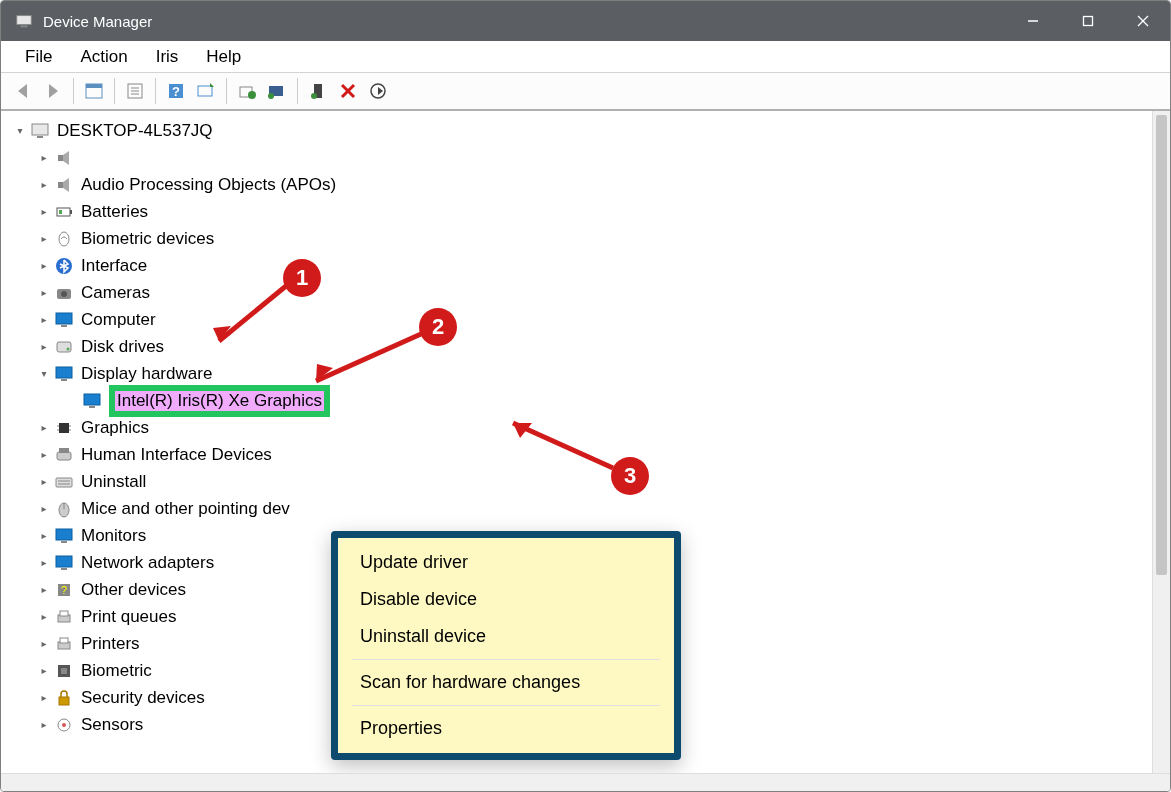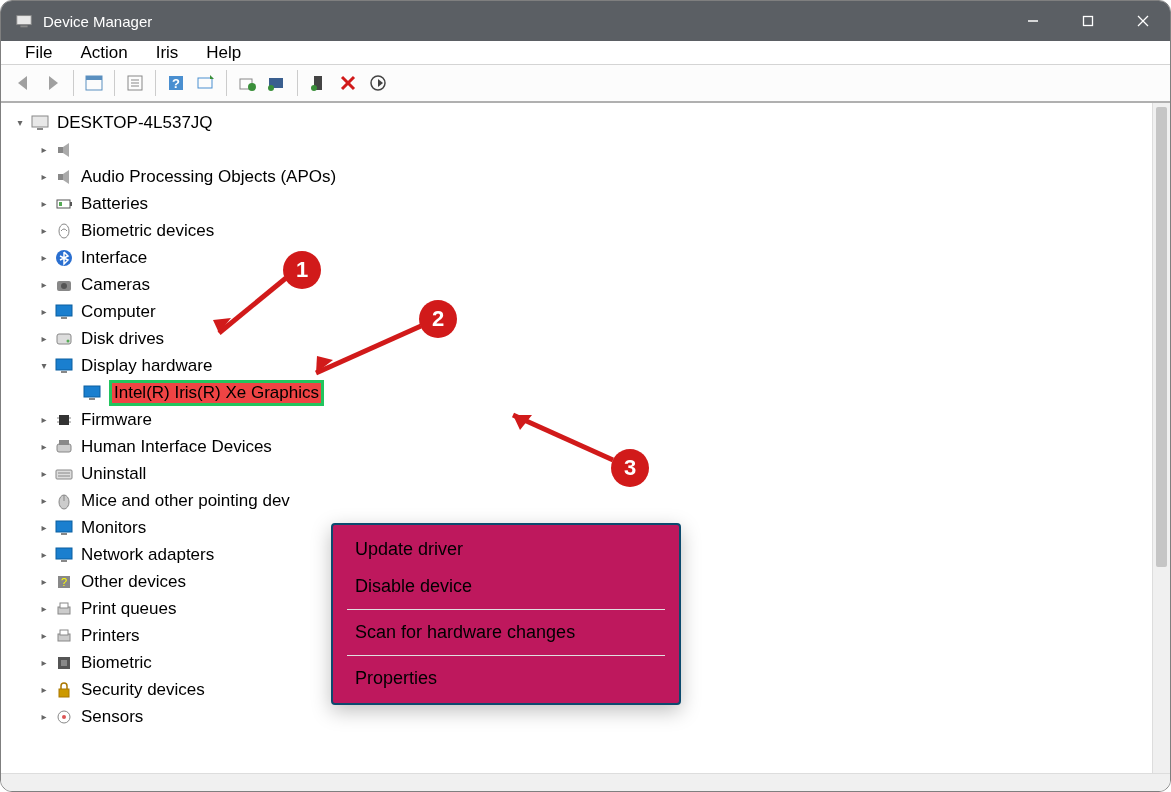--- a/index.html
+++ b/index.html
@@ -1,49 +1,49 @@
 <!DOCTYPE html>
 <html><head>
 <meta charset="utf-8">
 <style>
   *{box-sizing:border-box;margin:0;padding:0;font-family:"Segoe UI",sans-serif}
   body{background:#fff;width:1171px;height:792px;overflow:hidden}
 
-  .window{width:1171px;height:792px;border:1px solid #7f7f7f;display:flex;flex-direction:column;border-radius:12px;overflow:hidden}
+  .window{width:1171px;height:792px;border:1px solid #7f7f7f;display:flex;flex-direction:column;border-radius:4px;overflow:hidden}
 
   .titlebar{height:40px;background:#5b5f64;color:#fff;display:flex;align-items:center;position:relative}
   .titlebar-icon{width:18px;height:18px;margin:0 10px 0 14px;display:flex;align-items:center;justify-content:center}
   .titlebar-title{font-size:15px}
   .titlebar-controls{position:absolute;right:0;top:0;height:40px;display:flex}
   .titlebar-btn{width:55px;height:40px;display:flex;align-items:center;justify-content:center;color:#fff}
   .titlebar-btn svg{width:12px;height:12px}
 
-  .menubar{height:24px;background:#fff;display:flex;align-items:center;border-bottom:1px solid #d4d4d4;padding-left:10px}
+  .menubar{height:32px;background:#fff;display:flex;align-items:center;border-bottom:1px solid #d4d4d4;padding-left:10px}
   .menu-item{padding:4px 14px;font-size:17px}
 
   .toolbar{height:38px;background:#fcfcfc;display:flex;align-items:center;padding-left:8px;border-bottom:2px solid #b0b0b0;gap:2px}
   .tb-btn{width:28px;height:28px;display:flex;align-items:center;justify-content:center}
   .tb-sep{width:1px;height:26px;background:#ccc;margin:0 4px}
 
   .content{flex:1;position:relative;display:flex;overflow:hidden;background:#fff}
   .tree-scroll{flex:1;overflow:auto;padding:6px 0 0 10px}
   .vscroll{width:18px;background:#f0f0f0;border-left:1px solid #ddd;position:relative}
   .vscroll-thumb{position:absolute;left:3px;right:3px;top:4px;height:460px;background:#c5c5c5;border-radius:2px}
   .hscroll{height:18px;background:#f0f0f0;border-top:1px solid #ddd}
 
   .tree-row{display:flex;align-items:center;height:27px;font-size:17px;position:relative}
   .chev{width:18px;display:flex;align-items:center;justify-content:center;color:#666;font-size:10px}
   .node-icon{width:22px;height:22px;margin-right:6px;display:flex;align-items:center;justify-content:center}
   .indent-1{padding-left:24px}
   .indent-2{padding-left:52px}
   .indent-2 .chev{width:0}
   .indent-2 .node-icon{margin-left:18px}
-  .selected .lbl{background:#ef4444;border:3px solid #22c55e;padding:0 2px}
-
-  .ctx-menu{position:absolute;left:330px;top:420px;width:350px;background:#be185d;border:2px solid #0c4a6e;box-shadow:0 6px 20px rgba(0,0,0,.25);border-radius:4px;padding:6px 0;z-index:50}
+  .selected .lbl{background:#f0abfc;border:6px solid #22c55e;padding:0 2px}
+
+  .ctx-menu{position:absolute;left:330px;top:420px;width:350px;background:#fef9c3;border:7px solid #0c4a6e;box-shadow:0 6px 20px rgba(0,0,0,.25);border-radius:4px;padding:6px 0;z-index:50}
   .ctx-item{padding:8px 22px;font-size:18px}
   .ctx-sep{height:1px;background:#e0e0e0;margin:4px 14px}
   .ctx-bold{font-weight:400}
 
   .badge{position:absolute;width:38px;height:38px;border-radius:50%;background:#d11a1a;color:#fff;display:flex;align-items:center;justify-content:center;font-size:22px;font-weight:700;z-index:60}
   .arrow{position:absolute;z-index:55}
   .arrow line{stroke:#d11a1a;stroke-width:5}
   .arrow polygon{fill:#d11a1a}
 
   .svg16{width:20px;height:20px}
@@ -281,21 +281,21 @@
             <span class="chev">▸</span>
             <span class="node-icon">
               <svg class="svg16" viewBox="0 0 20 20">
                 <rect x="5" y="5" width="10" height="10" fill="#333"></rect>
                 <line x1="3" y1="8" x2="5" y2="8" stroke="#888"></line>
                 <line x1="3" y1="12" x2="5" y2="12" stroke="#888"></line>
                 <line x1="15" y1="8" x2="17" y2="8" stroke="#888"></line>
                 <line x1="15" y1="12" x2="17" y2="12" stroke="#888"></line>
               </svg>
             </span>
-            <span class="lbl">Firmware</span>
+            <span class="lbl">Graphics</span>
           </div>
           <div class="tree-row indent-1">
             <span class="chev">▸</span>
             <span class="node-icon">
               <svg class="svg16" viewBox="0 0 20 20">
                 <rect x="3" y="7" width="14" height="8" rx="2" fill="#ccc" stroke="#888"></rect>
                 <rect x="5" y="3" width="10" height="5" fill="#888"></rect>
               </svg>
             </span>
             <span class="lbl">Human Interface Devices</span>
@@ -404,20 +404,21 @@
         </div>
     </div>
 
     <div class="vscroll">
       <div class="vscroll-thumb"></div>
     </div>
 
     <div class="ctx-menu">
       <div class="ctx-item">Update driver</div>
       <div class="ctx-item">Disable device</div>
+      <div class="ctx-item">Uninstall device</div>
       <div class="ctx-sep"></div>
       <div class="ctx-item">Scan for hardware changes</div>
       <div class="ctx-sep"></div>
       <div class="ctx-item ctx-bold">Properties</div>
     </div>
 
     <div class="badge" style="left:282px;top:148px">1</div>
     <div class="badge" style="left:418px;top:197px">2</div>
     <div class="badge" style="left:610px;top:346px">3</div>
 

